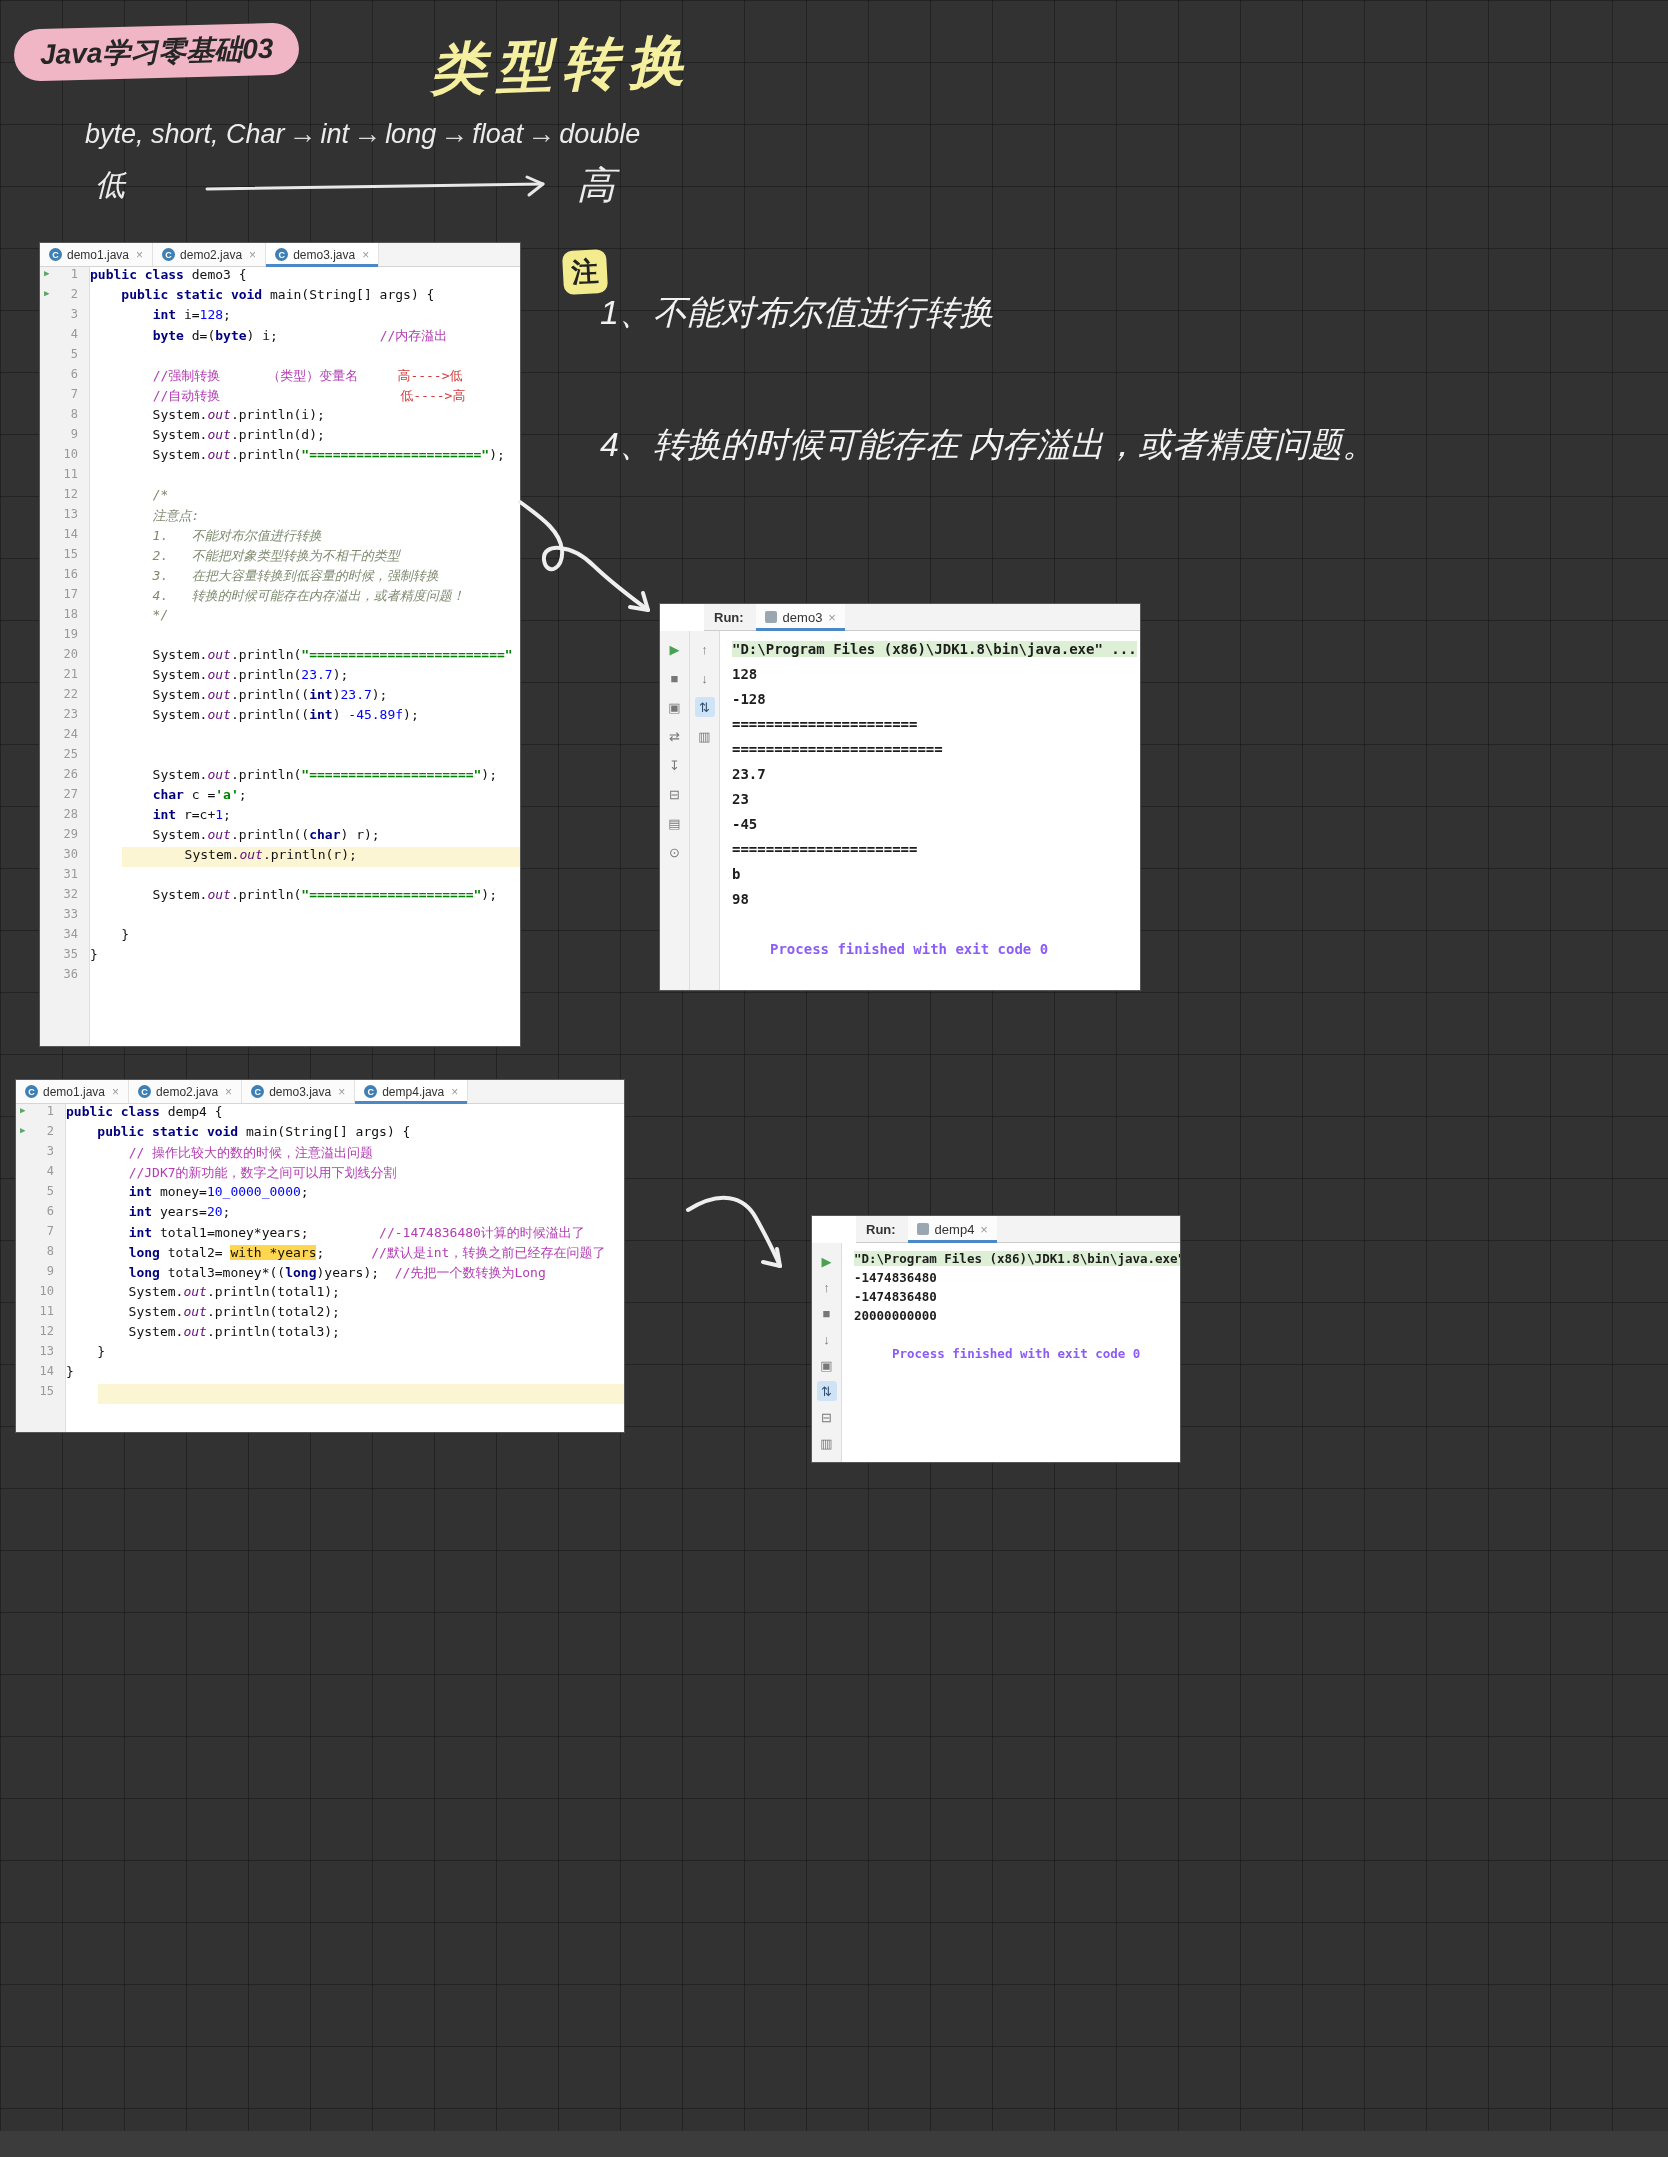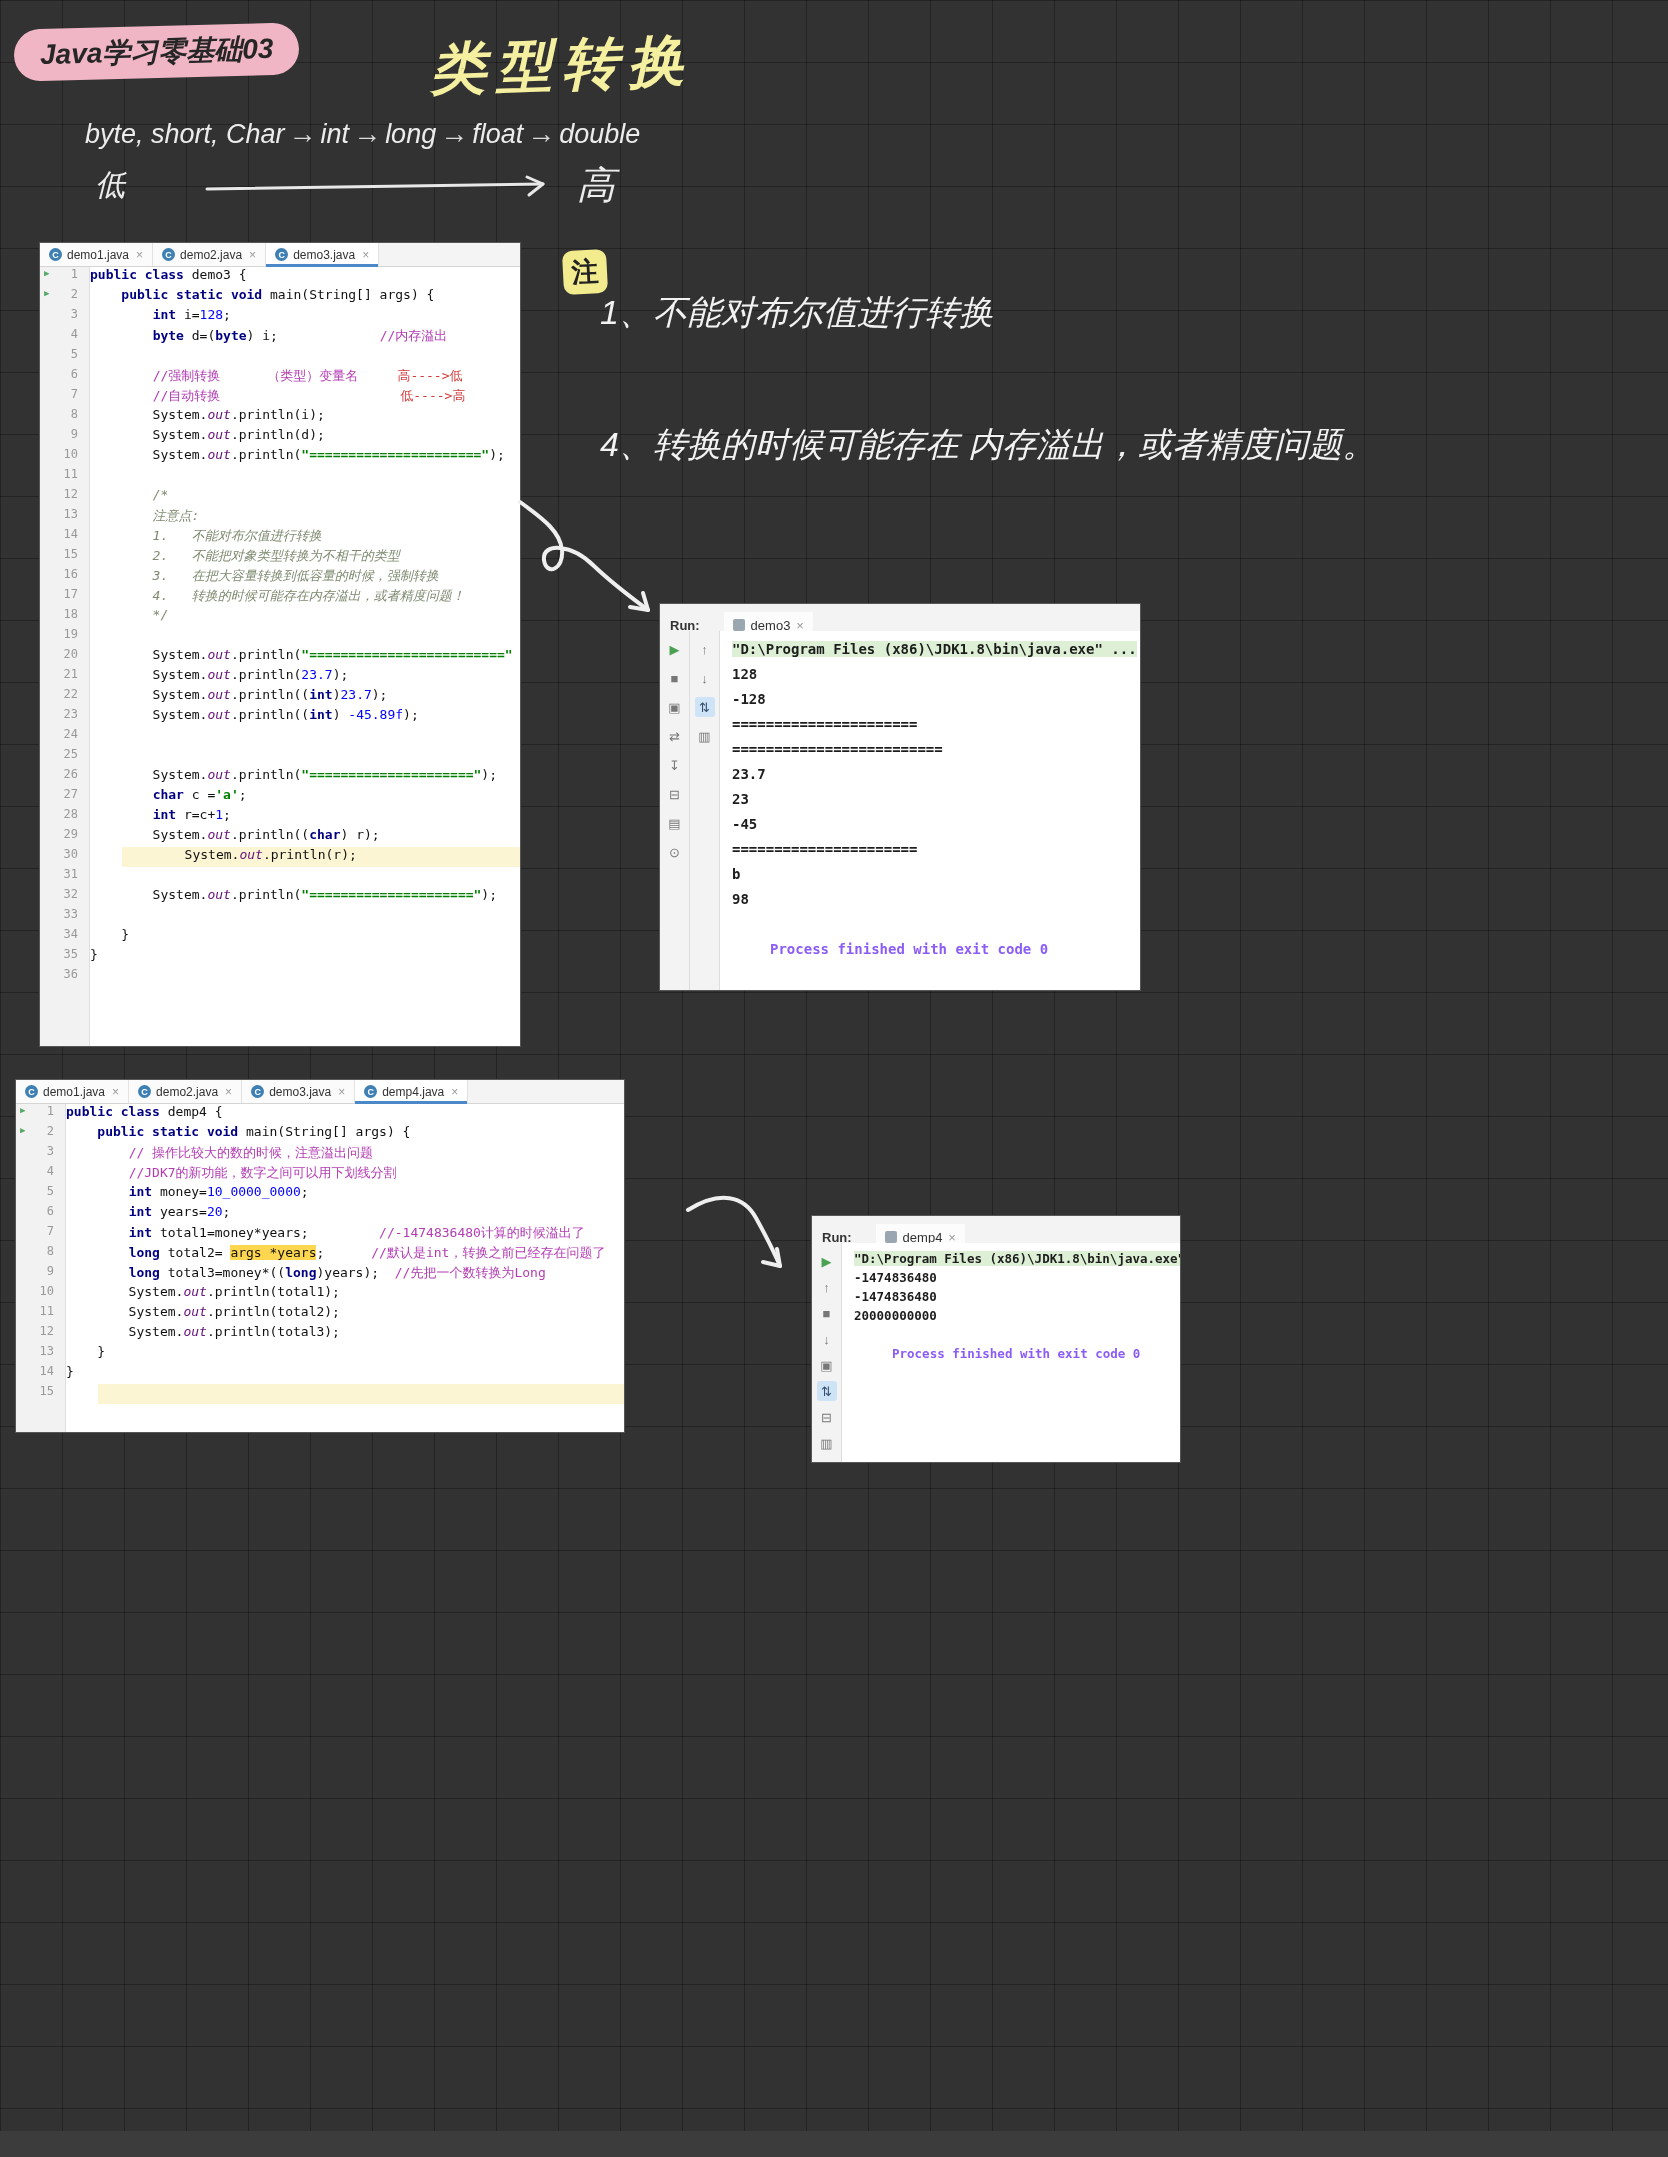--- a/index.html
+++ b/index.html
@@ -64,21 +64,21 @@
   .b{color:#7d8a6f;font-style:italic;}
   .f{color:#660e7a;font-style:italic;}
   .p{color:#111;}
   .sel{background:#ffd64f;}
 
   
   .console{position:absolute;background:#fff;box-shadow:0 0 0 1px #565656;}
   #console1{left:660px;top:604px;width:480px;height:386px;}
   #console2{left:812px;top:1216px;width:368px;height:246px;}
   .chead{height:26px;background:#f3f3f3;border-bottom:1px solid #cccccc;display:flex;align-items:center;
-    gap:24px;padding:8px 10px;font-size:13px;color:#333;}
+    gap:12px;padding:0 10px;font-size:13px;color:#333;margin-left:44px;}
   .runlabel{font-weight:700;}
   .ctab{display:flex;align-items:center;gap:6px;height:100%;padding:0 9px;position:relative;background:#fcfcfc;}
   .ctab::after{content:"";position:absolute;left:0;right:0;bottom:-1px;height:3px;background:#4a88c7;}
   .ctab-icon{width:12px;height:12px;background:#9aa7b0;border-radius:2px;flex:none;}
   .cclose{color:#999;}
   .cwrap{position:absolute;top:27px;bottom:0;left:0;right:0;display:flex;}
   .ctool{width:29px;flex:none;background:#f3f3f3;border-right:1px solid #dddddd;display:flex;
     flex-direction:column;align-items:center;padding-top:8px;gap:9px;}
   #console2 .ctool{gap:6px;}
   .ticon{width:20px;height:20px;display:flex;align-items:center;justify-content:center;font-size:13px;
@@ -339,21 +339,21 @@
         <div class="eline">
           <div class="gut">6</div>
           <div class="codecell"><span class="p">        </span><span class="k">int </span><span class="p">years=</span><span class="n">20</span><span class="p">;</span></div>
         </div>
         <div class="eline">
           <div class="gut">7</div>
           <div class="codecell"><span class="p">        </span><span class="k">int </span><span class="p">total1=money*years;</span><span class="p">         </span><span class="c">//-1474836480计算的时候溢出了</span></div>
         </div>
         <div class="eline">
           <div class="gut">8</div>
-          <div class="codecell"><span class="p">        </span><span class="k">long </span><span class="p">total2= </span><span class="sel">args *years</span><span class="p">;</span><span class="p">      </span><span class="c">//默认是int，转换之前已经存在问题了</span></div>
+          <div class="codecell"><span class="p">        </span><span class="k">long </span><span class="p">total2= </span><span class="sel">with *years</span><span class="p">;</span><span class="p">      </span><span class="c">//默认是int，转换之前已经存在问题了</span></div>
         </div>
         <div class="eline">
           <div class="gut">9</div>
           <div class="codecell"><span class="p">        </span><span class="k">long </span><span class="p">total3=money*((</span><span class="k">long</span><span class="p">)years);  </span><span class="c">//先把一个数转换为Long</span></div>
         </div>
         <div class="eline">
           <div class="gut">10</div>
           <div class="codecell"><span class="p">        System.</span><span class="f">out</span><span class="p">.println(total1);</span></div>
         </div>
         <div class="eline">

